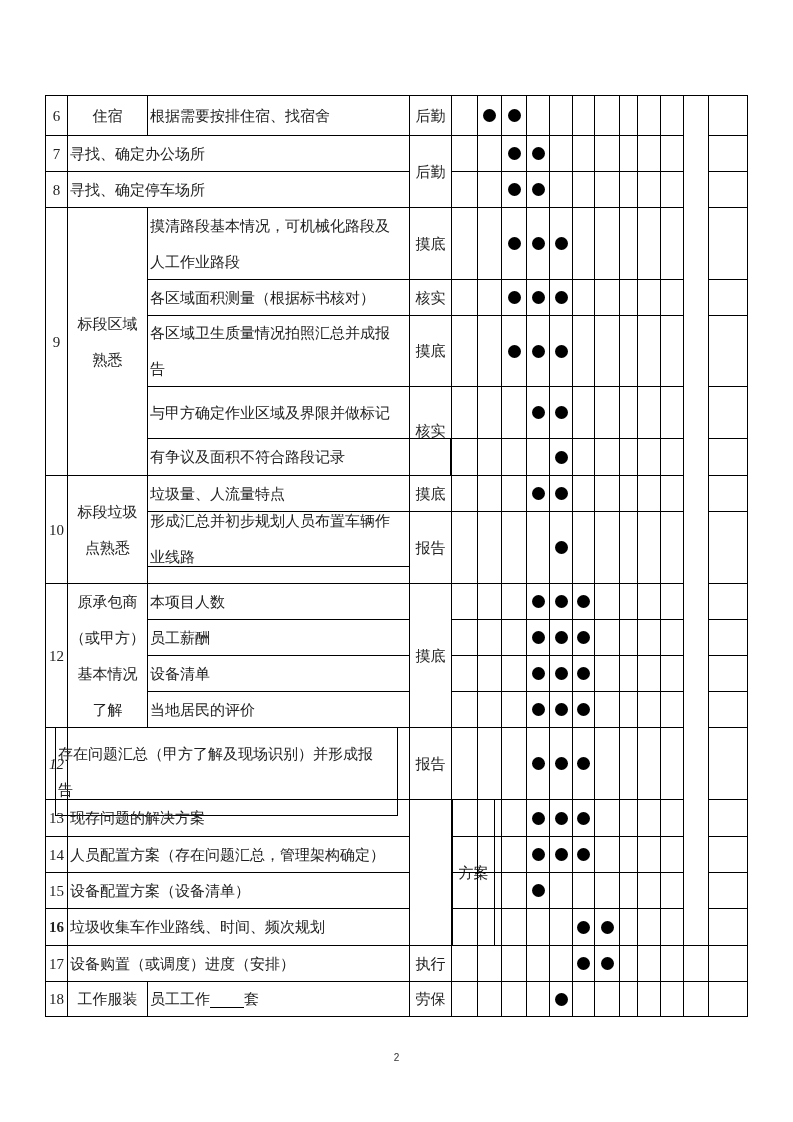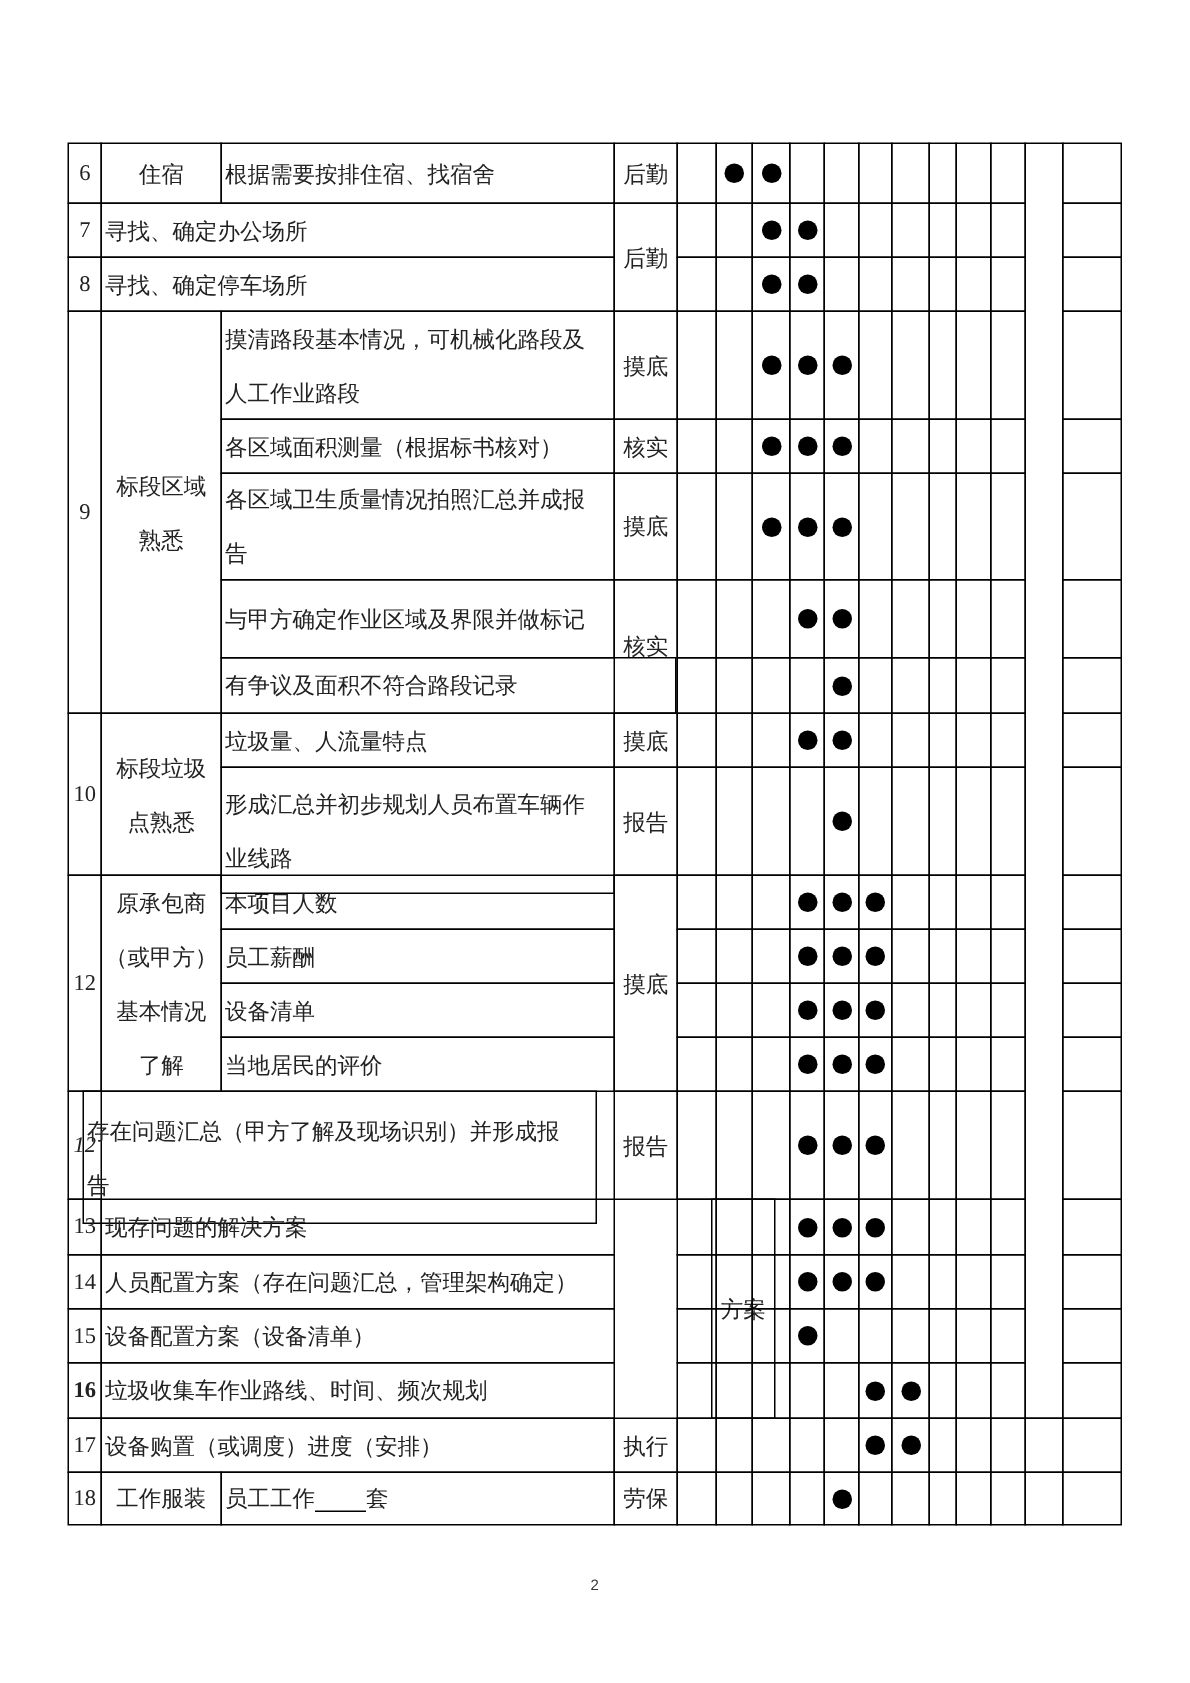--- a/index.html
+++ b/index.html
@@ -231,21 +231,21 @@
       </div>
       <div class="cell center" style="left: 550px; top: 476px; width: 24px; height: 37px;">
         <div class="dot"></div>
       </div>
       <div class="cell center" style="left: 573px; top: 476px; width: 23px; height: 37px;"></div>
       <div class="cell center" style="left: 595px; top: 476px; width: 26px; height: 37px;"></div>
       <div class="cell center" style="left: 620px; top: 476px; width: 19px; height: 37px;"></div>
       <div class="cell center" style="left: 638px; top: 476px; width: 24px; height: 37px;"></div>
       <div class="cell center" style="left: 661px; top: 476px; width: 24px; height: 37px;"></div>
       <div class="cell center" style="left: 709px; top: 476px; width: 40px; height: 37px;"></div>
-      <div class="cell left" style="left: 148px; top: 512px; width: 263px; height: 85px;">
+      <div class="cell left" style="left: 148px; top: 512px; width: 263px; height: 56px;">
         <span class="txt">形成汇总并初步规划人员布置车辆作
 业线路</span>
       </div>
       <div class="cell center" style="left: 410px; top: 512px; width: 43px; height: 73px;">
         <span class="txt">报告</span>
       </div>
       <div class="cell center" style="left: 452px; top: 512px; width: 27px; height: 73px;"></div>
       <div class="cell center" style="left: 478px; top: 512px; width: 25px; height: 73px;"></div>
       <div class="cell center" style="left: 502px; top: 512px; width: 26px; height: 73px;"></div>
       <div class="cell center" style="left: 527px; top: 512px; width: 24px; height: 73px;"></div>
@@ -376,21 +376,21 @@
       <div class="cell center" style="left: 620px; top: 728px; width: 19px; height: 73px;"></div>
       <div class="cell center" style="left: 638px; top: 728px; width: 24px; height: 73px;"></div>
       <div class="cell center" style="left: 661px; top: 728px; width: 24px; height: 73px;"></div>
       <div class="cell center" style="left: 709px; top: 728px; width: 40px; height: 73px;"></div>
       <div class="cell center num" style="left: 46px; top: 800px; width: 23px; height: 38px;">
         <span class="txt">13</span>
       </div>
       <div class="cell left" style="left: 68px; top: 800px; width: 343px; height: 38px;">
         <span class="txt">现存问题的解决方案</span>
       </div>
-      <div class="cell center" style="left: 430px; top: 800px; width: 43px; height: 147px; margin-left: 44px;">
+      <div class="cell center" style="left: 408px; top: 800px; width: 43px; height: 147px; margin-left: 44px;">
         <span class="txt">方案</span>
       </div>
       <div class="cell center" style="left: 452px; top: 800px; width: 27px; height: 38px;"></div>
       <div class="cell center" style="left: 478px; top: 800px; width: 25px; height: 38px;"></div>
       <div class="cell center" style="left: 502px; top: 800px; width: 26px; height: 38px;"></div>
       <div class="cell center" style="left: 527px; top: 800px; width: 24px; height: 38px;">
         <div class="dot"></div>
       </div>
       <div class="cell center" style="left: 550px; top: 800px; width: 24px; height: 38px;">
         <div class="dot"></div>

